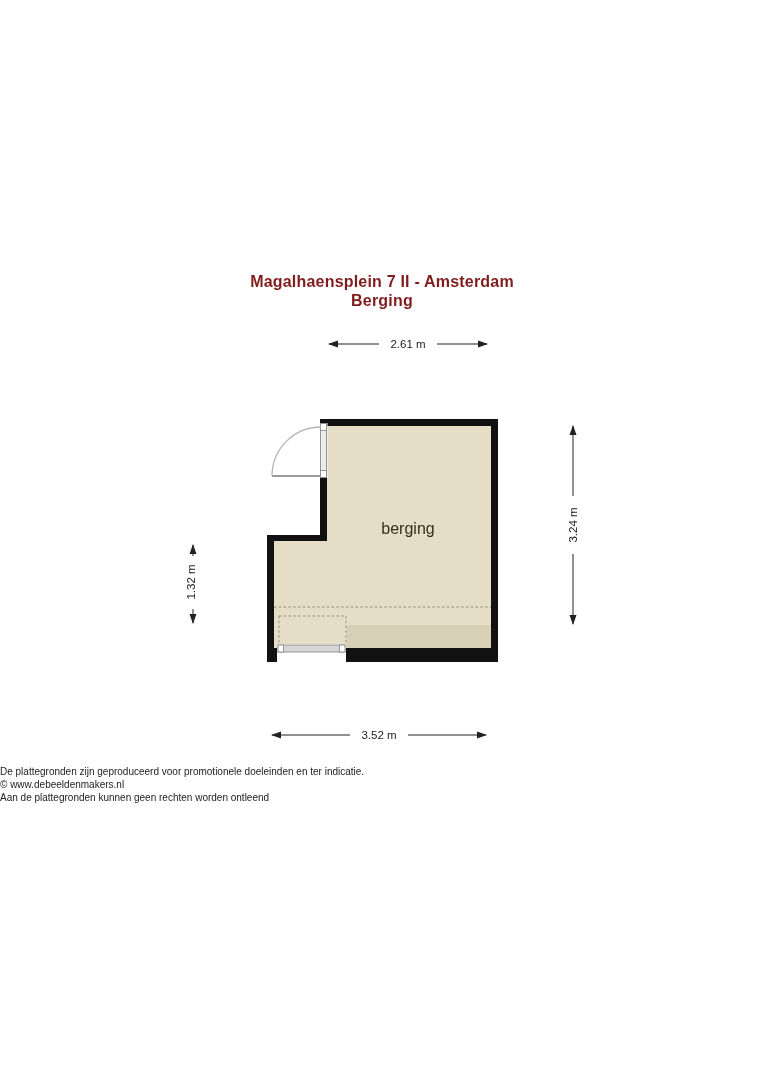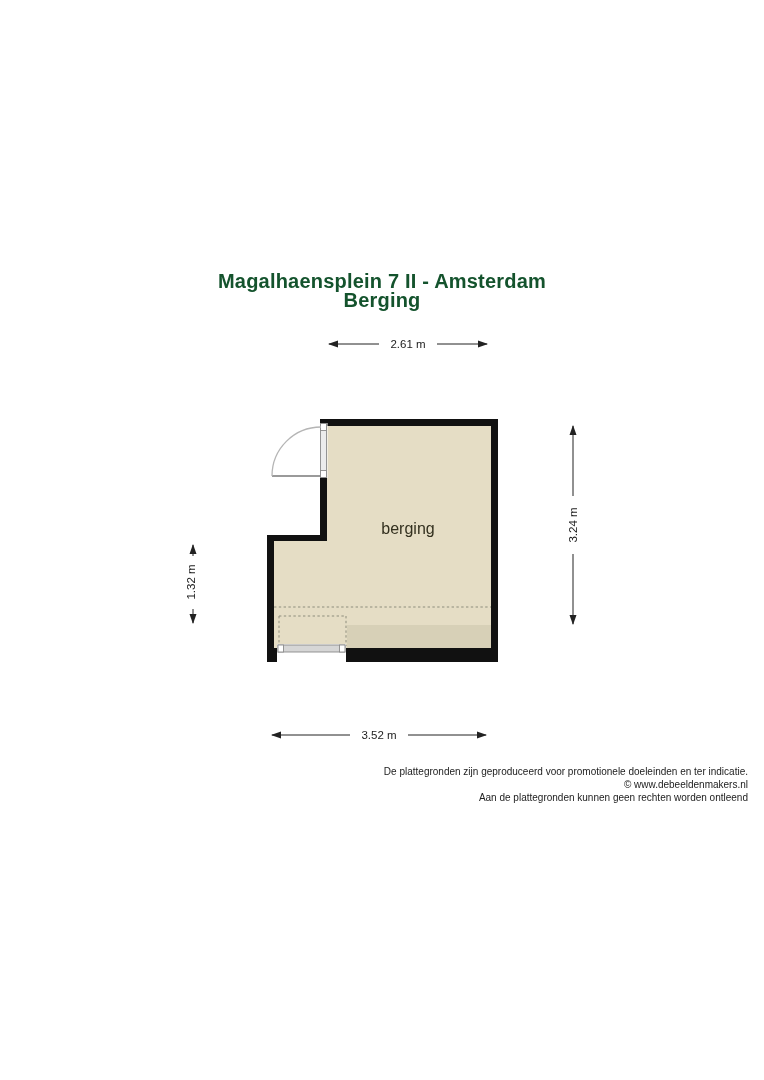--- a/index.html
+++ b/index.html
@@ -7,43 +7,42 @@
     position:relative;
     width:764px;height:1080px;
     background:#ffffff;
     font-family:"Liberation Sans",sans-serif;
     overflow:hidden;
   }
   .title-block{
     position:absolute;
     top:272px;left:0;right:0;
     text-align:center;
-    font-size:20px;
+    font-size:16px;
     font-weight:bold;
     line-height:19px;
-    color:#14532d;
+    color:#7f1d1d;
     letter-spacing:0.2px;
   }
   .plan-svg{position:absolute;top:0;left:0;}
   svg text{font-family:"Liberation Sans",sans-serif;}
   .dim-line{stroke:#222222;stroke-width:1;fill:none;}
   .arrowhead{fill:#222222;stroke:none;}
   .dim-text{font-size:11.5px;fill:#222222;}
   .dim-mask{fill:#ffffff;stroke:none;}
   .dash{stroke-width:1;fill:none;stroke-dasharray:2.4 2.4;}
   .fixture{stroke:#8a8a8a;stroke-width:0.9;}
   .room-text{font-size:16px;fill:#33301f;}
   .footer-block{
     position:absolute;
     top:765px;left:0;right:16px;
-    text-align:right;
+    text-align:left;
     font-size:10px;
     line-height:13px;
     color:#222222;
-    padding-left:16px;
   }
 </style>
 </head>
 <body>
 
 <div class="canvas">
 
   <div class="title-block">
     <div>Magalhaensplein 7 II - Amsterdam</div>
     <div>Berging</div>

